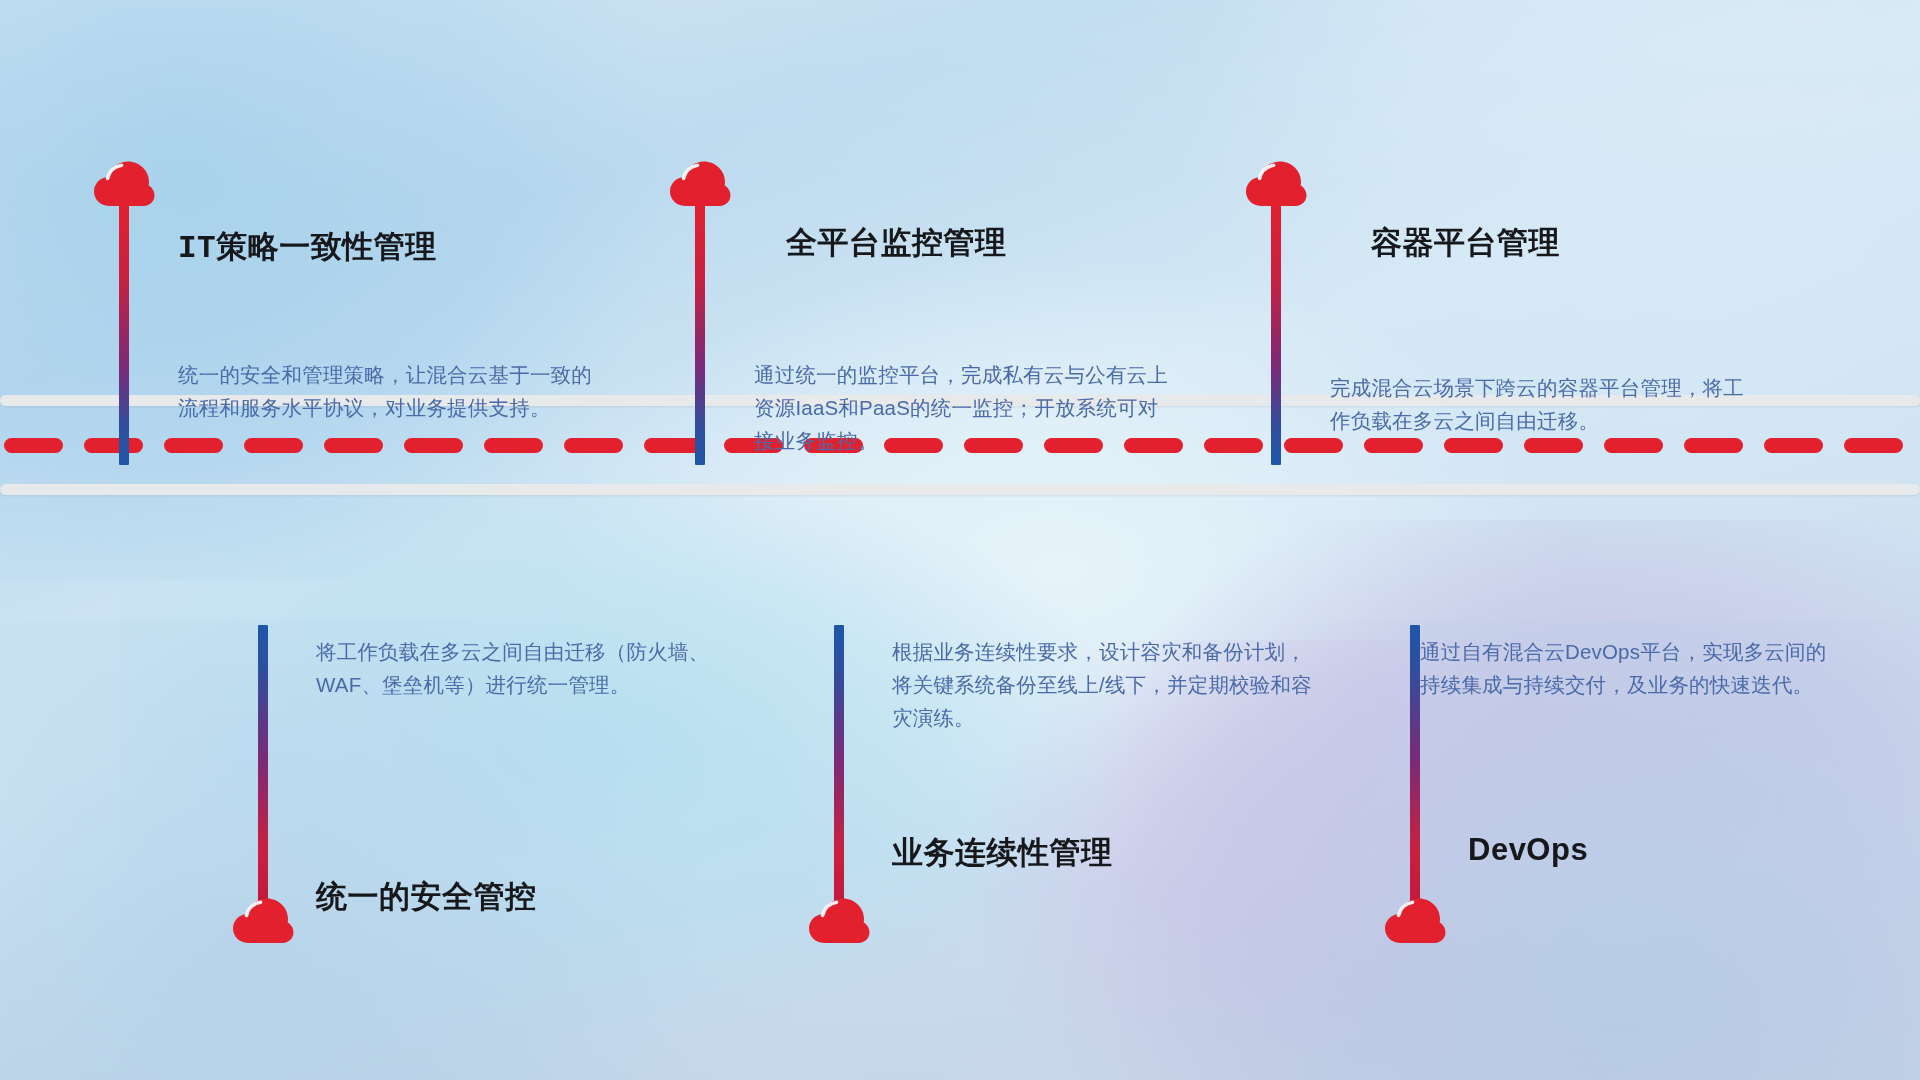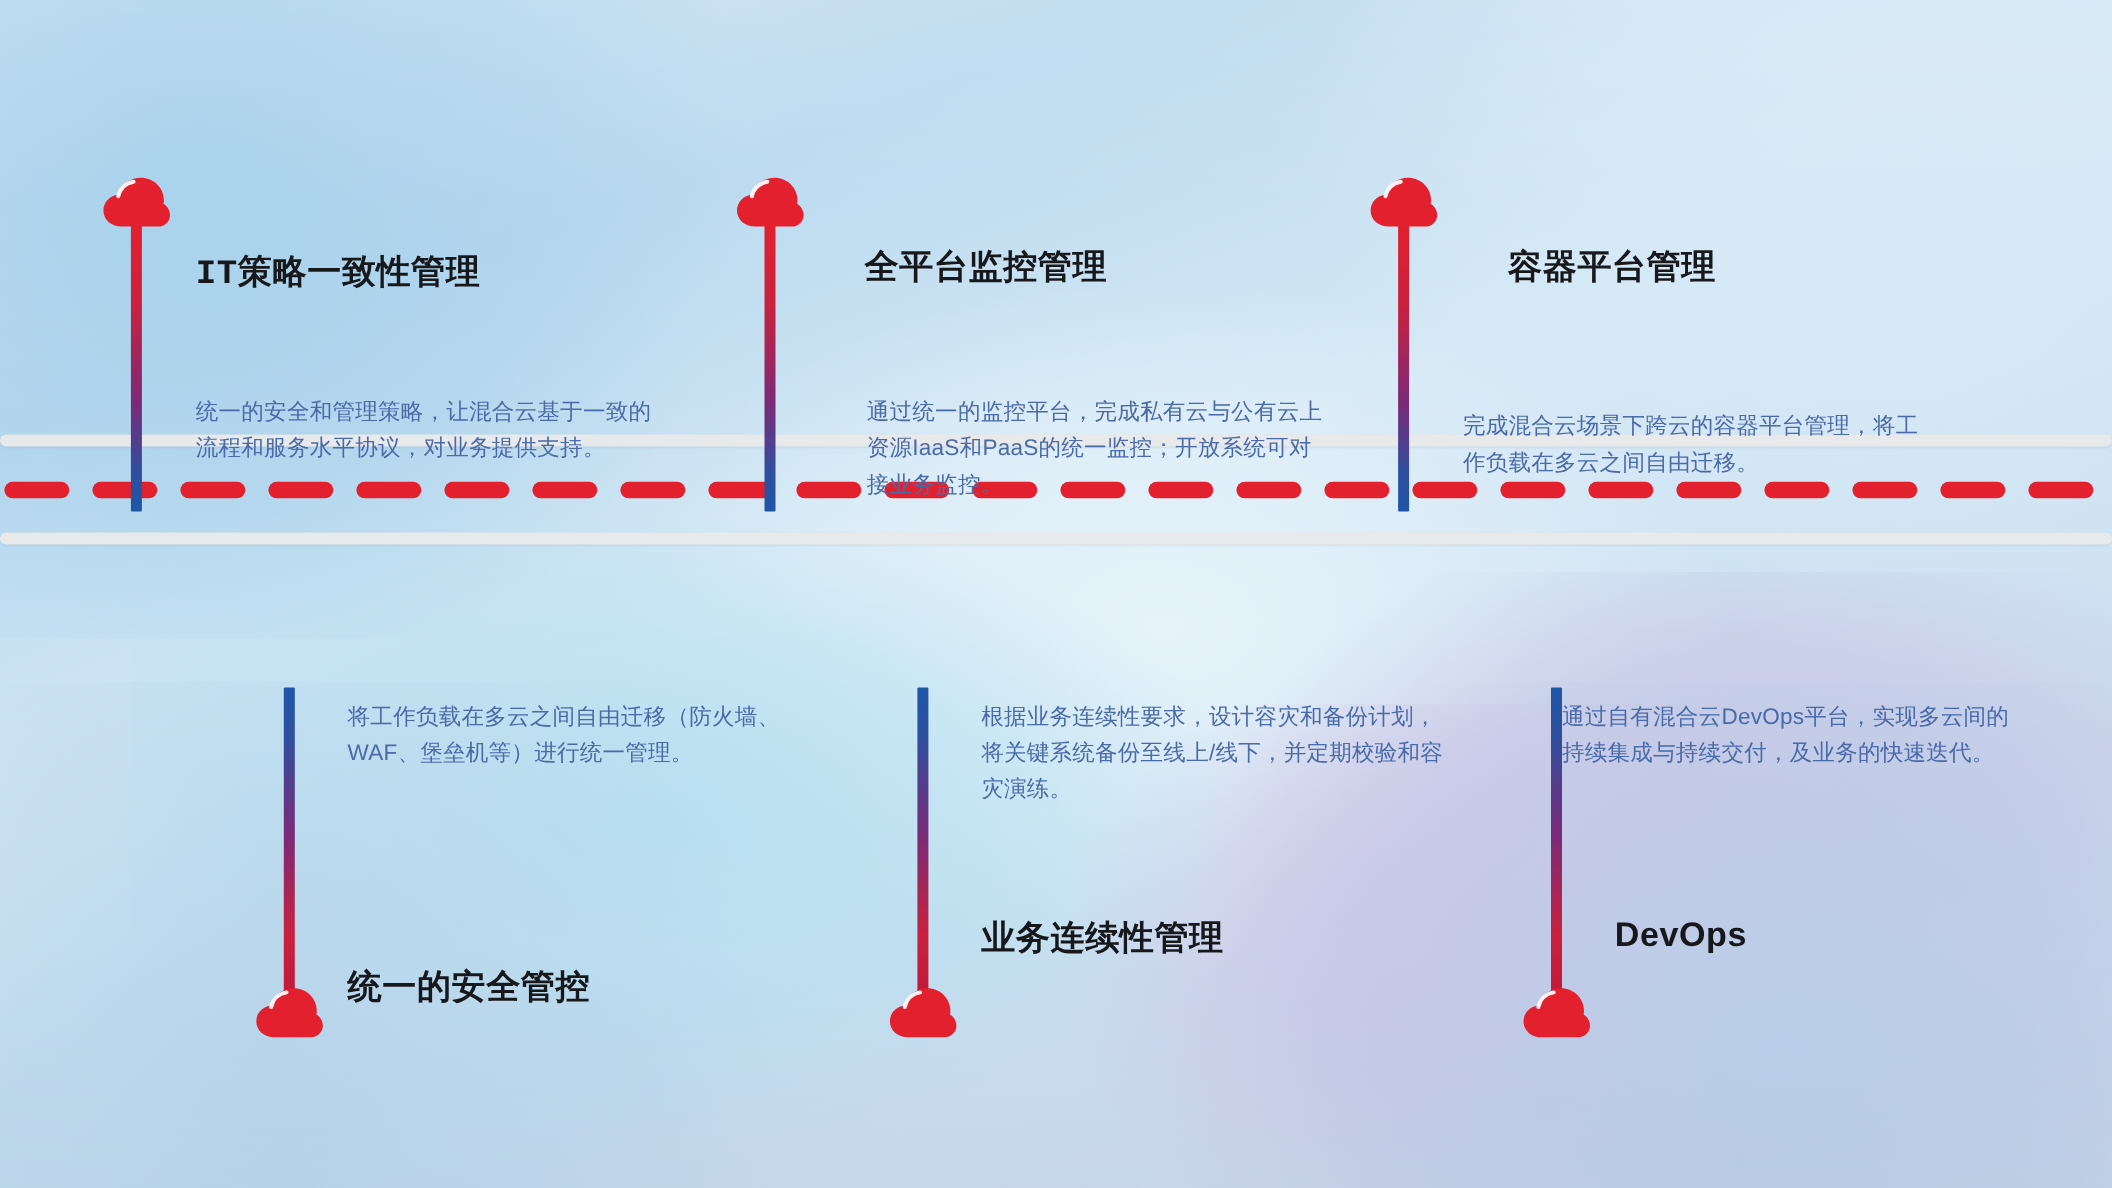--- a/index.html
+++ b/index.html
@@ -159,21 +159,21 @@
 
 <div class="col">
   <div class="cloud" style="left:669px; top:160px;">
     <svg viewBox="0 0 62 48" xmlns="http://www.w3.org/2000/svg">
       <path d="M17.5 46 C7.8 46 1 39.6 1 31.4 C1 23.8 7 17.6 14.8 17.0 C17.2 8.0 25.4 1.5 35.0 1.5 C46.6 1.5 56.0 10.6 56.0 21.8 C56.0 23.0 55.9 24.2 55.6 25.3 C59.4 27.6 61.5 31.4 61.5 35.6 C61.5 41.3 56.8 46 50.7 46 Z" fill="#e2202e"></path>
       <path d="M14.5 18.5 C16.0 11.5 21.5 6.5 28.5 5.2" fill="none" stroke="#ffffff" stroke-width="3.6" stroke-linecap="round" opacity="0.92"></path>
     </svg>
   </div>
   <div class="stem stem-down" style="left:695px; top:205px; height:260px;"></div>
   <div class="heading" style="left:786px; top:222px;">全平台监控管理</div>
-  <div class="body" style="left:788px; top:358px; width:420px;">通过统一的监控平台，完成私有云与公有云上资源IaaS和PaaS的统一监控；开放系统可对接业务监控。</div>
+  <div class="body" style="left:754px; top:358px; width:420px;">通过统一的监控平台，完成私有云与公有云上资源IaaS和PaaS的统一监控；开放系统可对接业务监控。</div>
 </div>
 
 <div class="col">
   <div class="cloud" style="left:1245px; top:160px;">
     <svg viewBox="0 0 62 48" xmlns="http://www.w3.org/2000/svg">
       <path d="M17.5 46 C7.8 46 1 39.6 1 31.4 C1 23.8 7 17.6 14.8 17.0 C17.2 8.0 25.4 1.5 35.0 1.5 C46.6 1.5 56.0 10.6 56.0 21.8 C56.0 23.0 55.9 24.2 55.6 25.3 C59.4 27.6 61.5 31.4 61.5 35.6 C61.5 41.3 56.8 46 50.7 46 Z" fill="#e2202e"></path>
       <path d="M14.5 18.5 C16.0 11.5 21.5 6.5 28.5 5.2" fill="none" stroke="#ffffff" stroke-width="3.6" stroke-linecap="round" opacity="0.92"></path>
     </svg>
   </div>
   <div class="stem stem-down" style="left:1271px; top:205px; height:260px;"></div>

